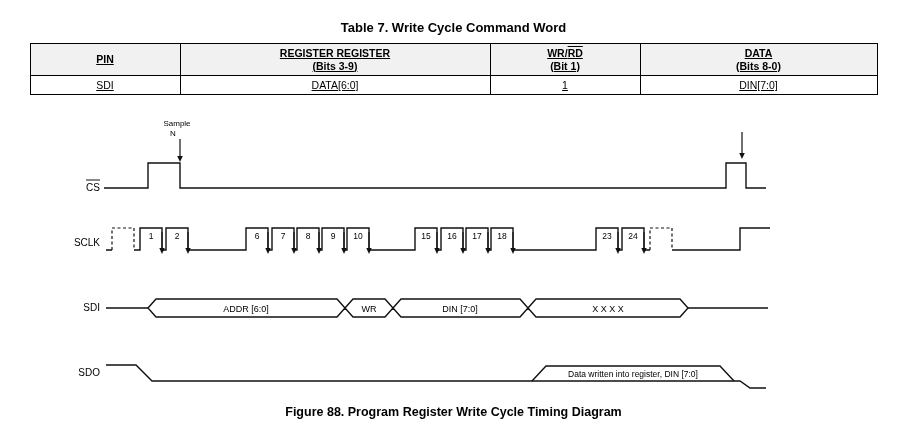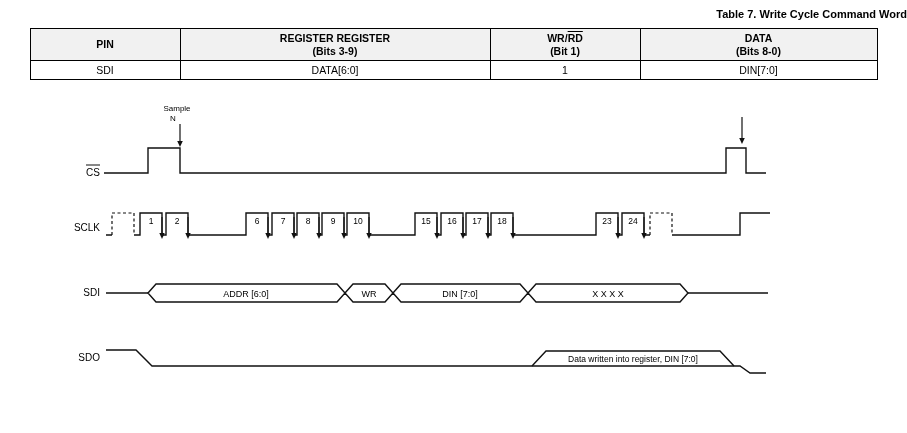--- a/index.html
+++ b/index.html
@@ -2,24 +2,24 @@
 <html><head>
 <meta charset="utf-8">
 <style>
   * { margin:0; padding:0; box-sizing:border-box; }
   html,body { background:#ffffff; }
   body {
     width:907px; height:433px; overflow:hidden;
     font-family:"Liberation Sans", sans-serif; color:#000;
   }
   .table-title {
-    text-align:right; font-weight:bold; font-size:11px; padding-top:8px;
+    text-align:center; font-weight:bold; font-size:13px; padding-top:20px;
   }
   .cmd-table {
-    border-collapse:collapse; margin:8px auto 0; width:847px; table-layout:fixed;
+    border-collapse:collapse; margin:8px auto 0; width:847px; table-layout:fixed;text-decoration:underline;
   }
   .cmd-table th, .cmd-table td {
     border:1px solid #000; text-align:center; overflow:hidden;
   }
   .cmd-table th {
     background:#f1f1f1; font-size:10.5px; font-weight:bold;
     padding:3px 2px; line-height:1.2; vertical-align:middle;
   }
   .cmd-table td { font-size:10.5px; height:19px; }
   .ovl { text-decoration:overline; }
@@ -157,14 +157,15 @@
       <text class="bus-text" x="369" y="196.5">WR</text>
       <text class="bus-text" x="460" y="196.5">DIN [7:0]</text>
       <text class="bus-text" x="608" y="196.5">X X X X</text>
     </g>
 
     <path d="M106,250 H136 L152,266 H740 L750,273 H766" fill="none" stroke="#111" stroke-width="1.4"></path>
     <path d="M532,266 L546,251 H720 L734,266" fill="none" stroke="#111" stroke-width="1.4"></path>
     <text class="sdo-text" x="633" y="262" text-anchor="middle">Data written into register, DIN [7:0]</text>
   </svg>
 
+  <div class="figure-caption">Figure 88.  Program Register Write Cycle Timing Diagram</div>
 
 </div>
 
 </body></html>

